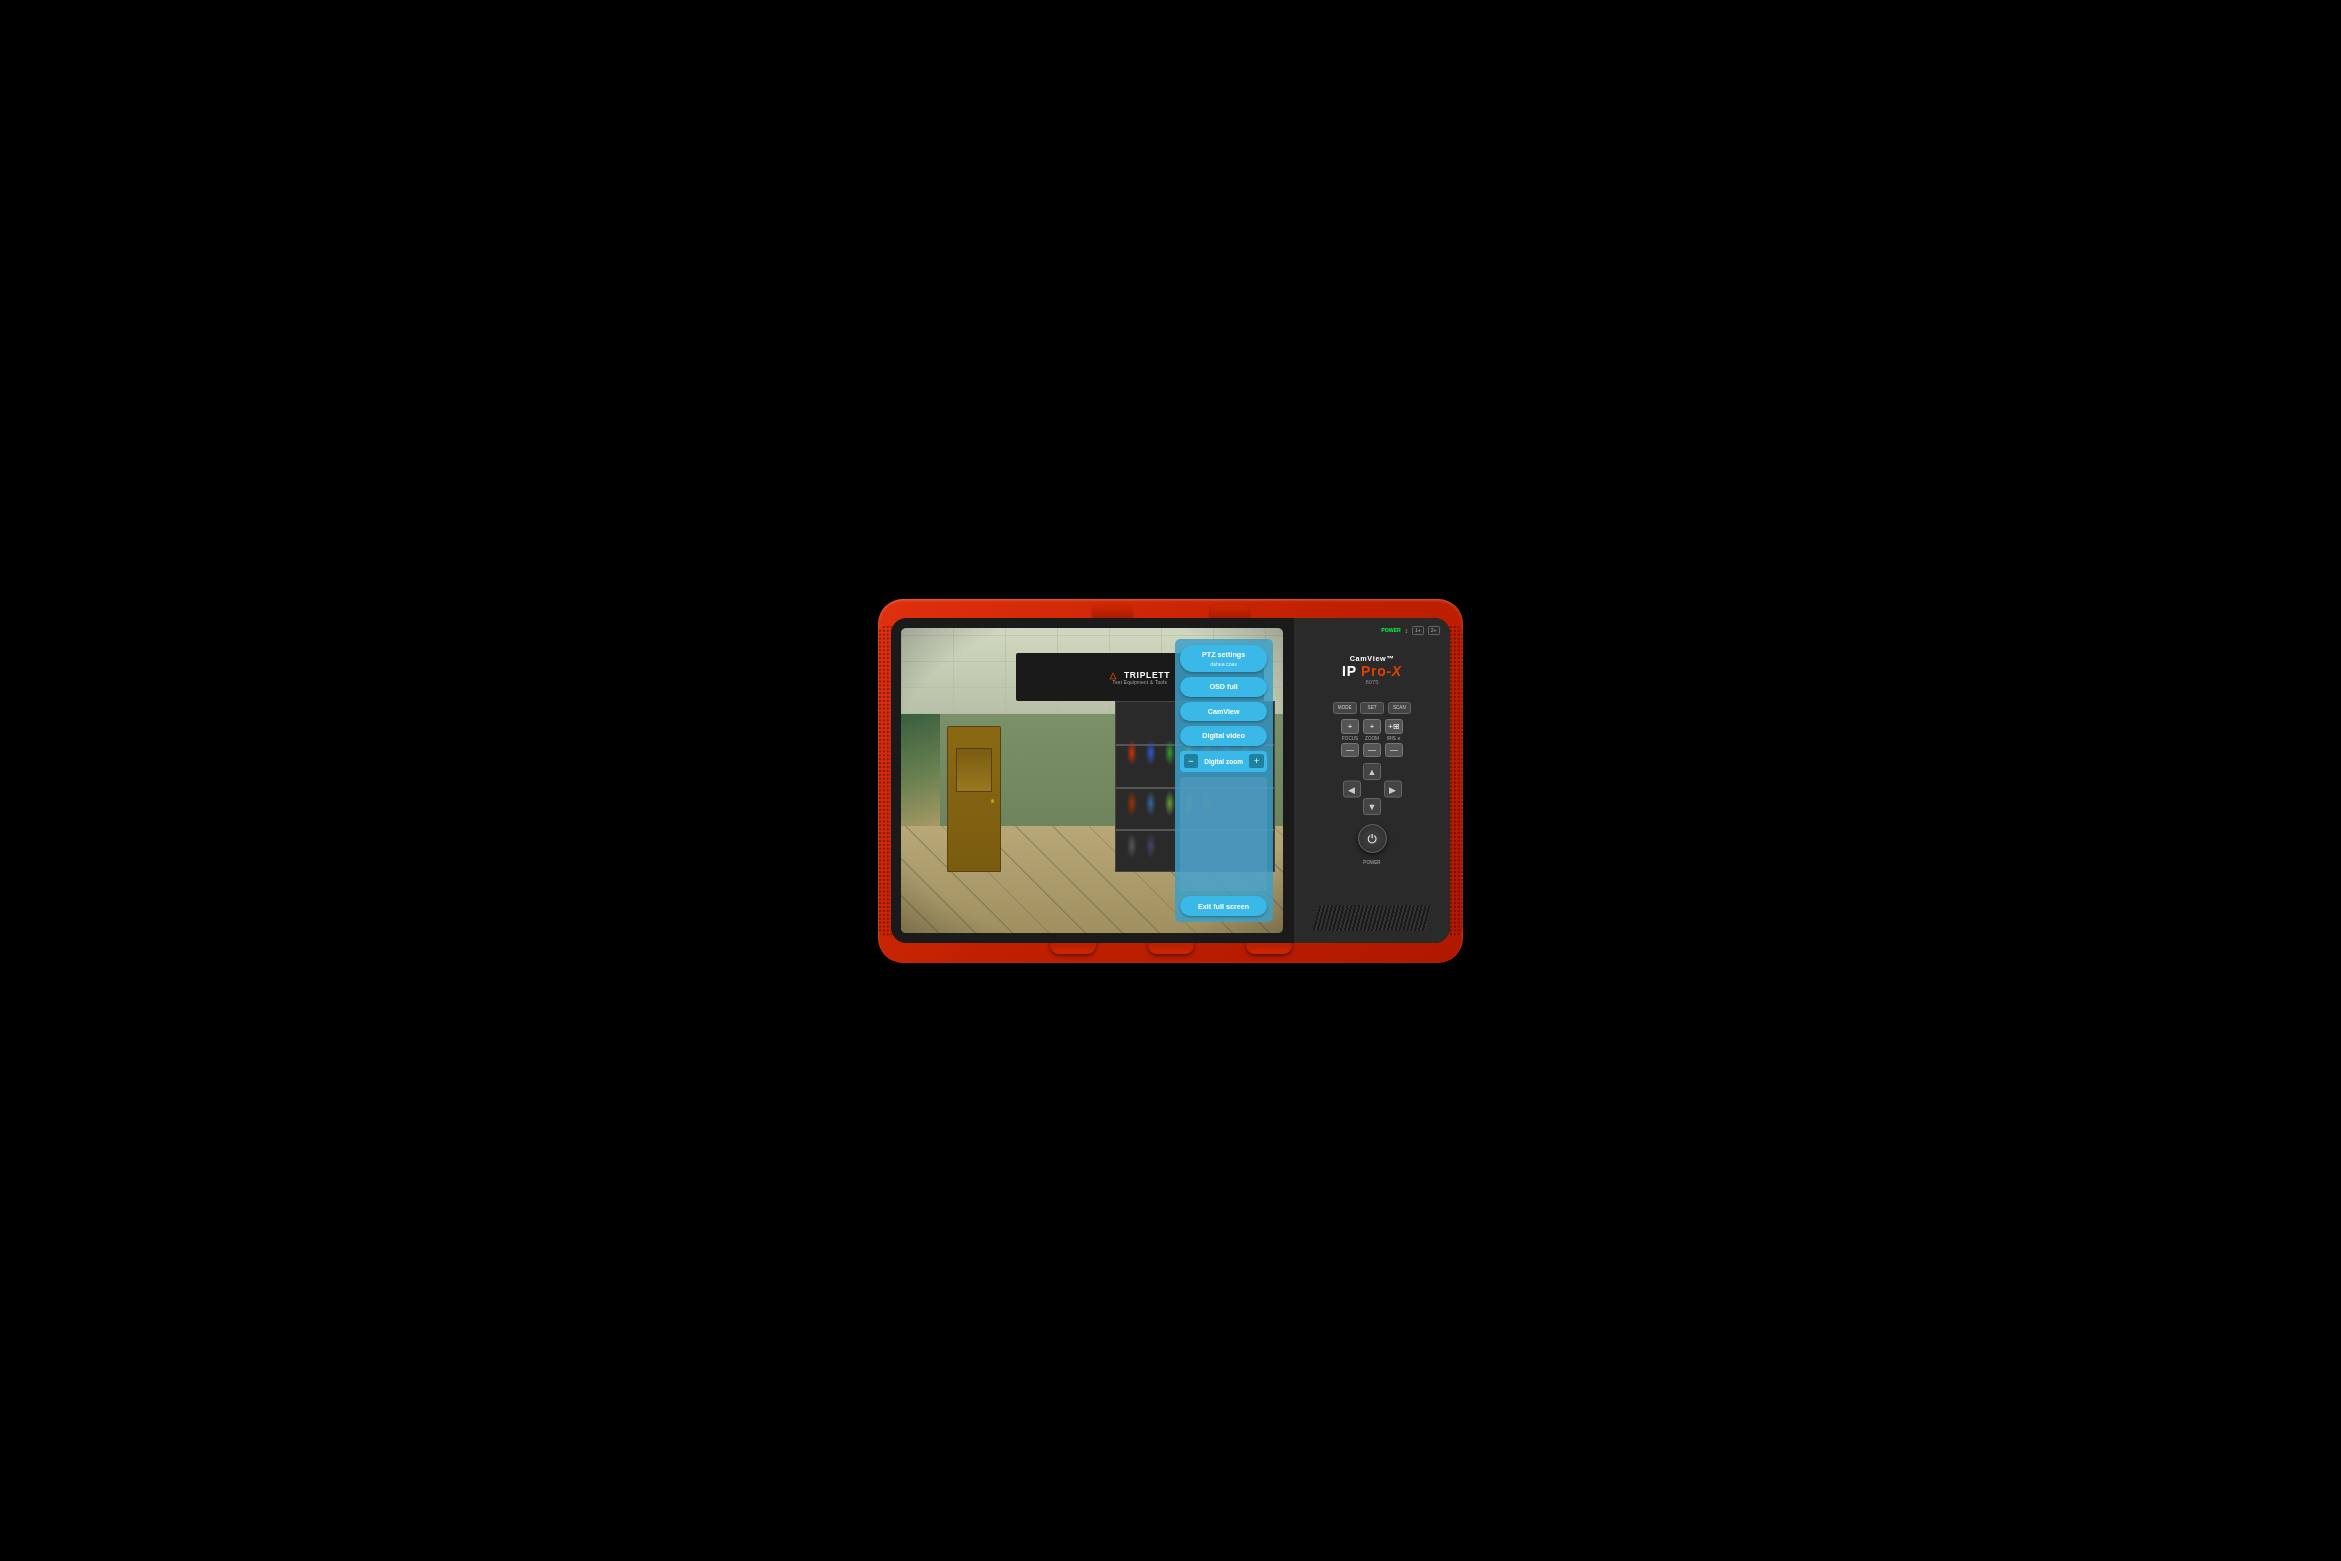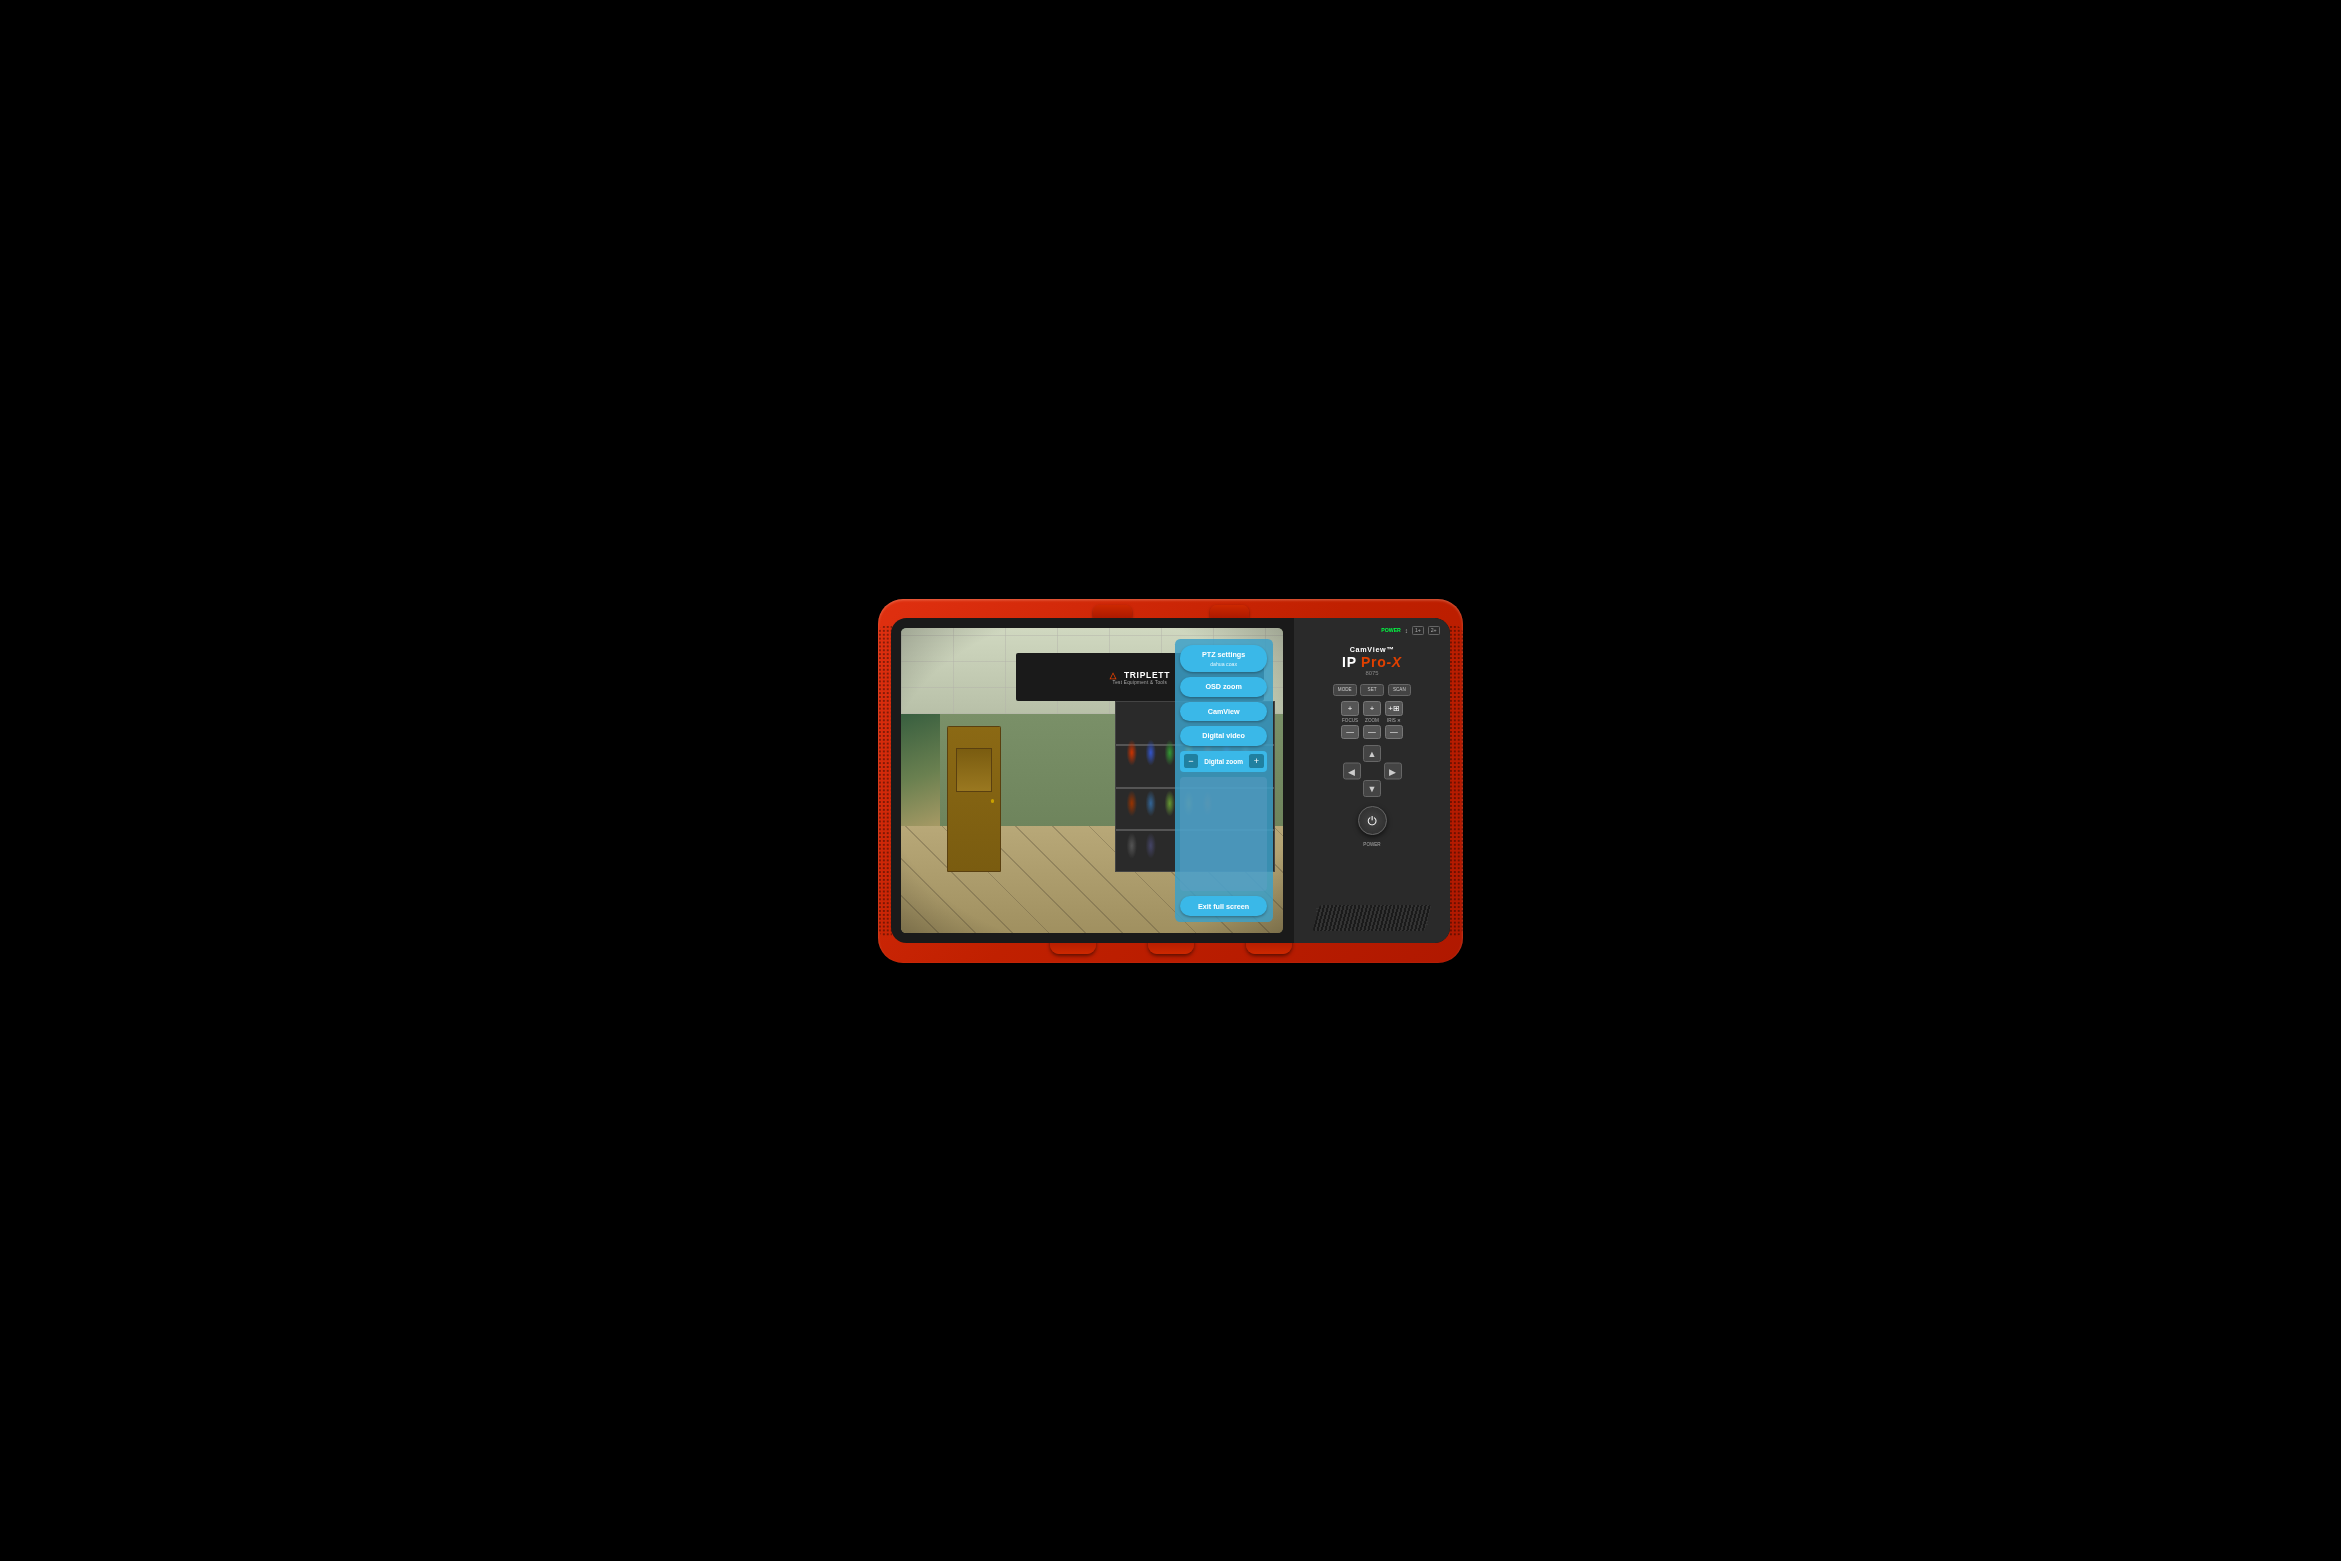--- a/index.html
+++ b/index.html
@@ -326,21 +326,21 @@
       font-size: 5.2px;
       color: #aaa;
       border: 0.7px solid #666;
       padding: 0.7px 2px;
       border-radius: 1.3px;
     }
 
     
     .brand-logo {
       text-align: center;
-      margin: 3px 0;
+      margin: 12px 0;
     }
     .brand-cam {
       font-size: 7.2px;
       font-weight: bold;
       color: #fff;
       letter-spacing: 0.7px;
     }
     .brand-ip {
       font-size: 14px;
       font-weight: bold;
@@ -571,21 +571,21 @@
         </div>
 
         <div class="fisheye-overlay"></div>
       </div>
 
       <div class="ui-panel">
         <button class="ui-btn">
           <span>PTZ settings</span>
           <span class="ui-btn-sub">dahua coax</span>
         </button>
-        <button class="ui-btn">OSD zoom</button>
+        <button class="ui-btn">OSD full</button>
         <button class="ui-btn">CamView</button>
         <button class="ui-btn">Digital video</button>
 
         <div class="digital-zoom-row">
           <button class="zoom-btn">−</button>
           <span class="zoom-label">Digital zoom</span>
           <button class="zoom-btn">+</button>
         </div>
 
         <div class="ui-spacer"></div>

